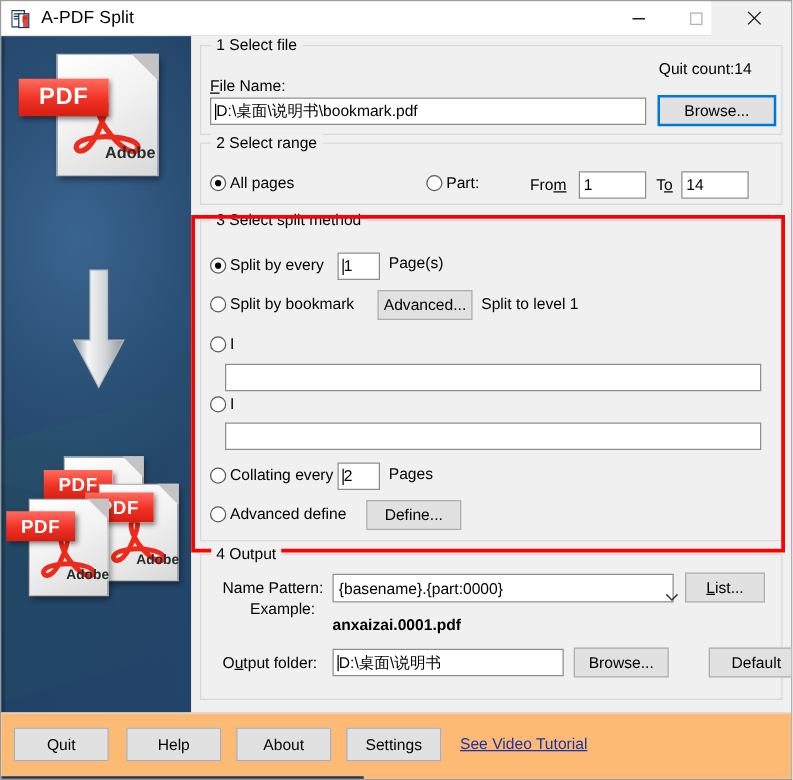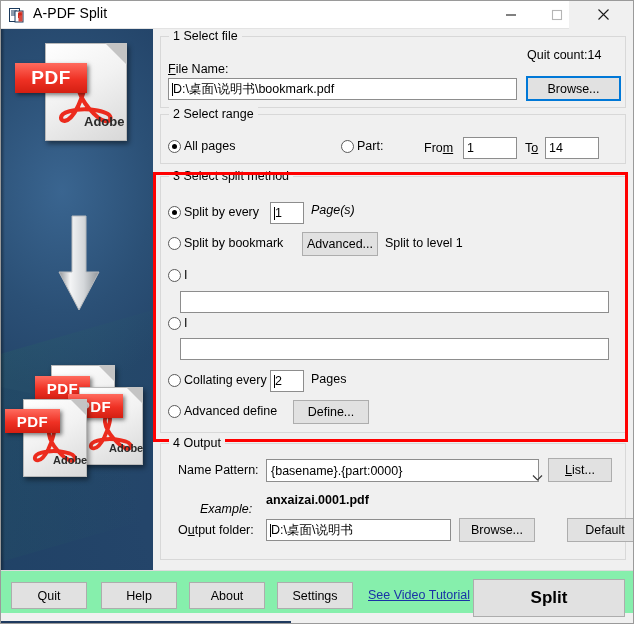--- a/index.html
+++ b/index.html
@@ -217,22 +217,22 @@
   
   #redbox {
     position: absolute;
     border: 3px solid #ff0000;
     pointer-events: none;
   }
 
   
   #bottombar {
     position: absolute; left: 0; top: 569px;
-    width: 632px; height: 43px;
-    background: #86efac;
+    width: 632px; height: 54px;
+    background: #fdba74;
     border-top: 1px solid #dcdcdc;
   }
   .bbtn {
     position: absolute; top: 11px;
     height: 27px;
     border: 1px solid #adadad;
     background: #e1e1e1;
     font-size: 12.5px; color: #000;
     display: flex; align-items: center; justify-content: center;
     cursor: default;
@@ -389,21 +389,21 @@
 
     <div class="group" style="left:7px; top:147px; width:466px; height:257px;">
       <div class="legend">3 Select split method</div>
     </div>
 
     <div class="radio on" style="left:15px; top:176px;">
       <span class="dot"></span>
       <span>Split by every</span>
     </div>
     <div class="txt caret" style="left:117px; top:173px; width:34px; height:22px;">1</div>
-    <div class="lbl" style="left:158px; top:174px;font-style:italic;">Page(s)</div>
+    <div class="lbl" style="left:158px; top:174px;">Page(s)</div>
 
     <div class="radio" style="left:15px; top:207px;">
       <span class="dot"></span>
       <span>Split by bookmark</span>
     </div>
     <div class="btn" style="left:149px; top:203px; width:76px; height:24px;">Advanced...</div>
     <div class="lbl" style="left:232px; top:207px;">Split to level 1</div>
 
     <div class="radio" style="left:15px; top:239px;">
       <span class="dot"></span>
@@ -442,35 +442,34 @@
       <span class="arrow">
         <svg width="11" height="8" viewBox="0 0 11 8">
             <path d="M1 1.5L5.5 6 10 1.5" fill="none" stroke="#3a3a3a" stroke-width="1.2"></path>
           </svg>
       </span>
     </div>
     <div class="btn" style="left:395px; top:429px; width:64px; height:24px;">
       <span><u>L</u><span>ist...</span></span>
     </div>
 
-    <div class="lbl" style="left:47px; top:473px;font-style:italic;">Example:</div>
+    <div class="lbl" style="left:47px; top:451px;">Example:</div>
     <div class="lbl" style="left:113px; top:464px; font-weight:bold;">anxaizai.0001.pdf</div>
 
     <div class="lbl" style="left:25px; top:494px;">
       <span>O</span><u>u</u><span>tput folder:</span>
     </div>
     <div class="txt caret" style="left:113px; top:490px; width:185px; height:22px;">D:\桌面\说明书</div>
     <div class="btn" style="left:306px; top:489px; width:76px; height:24px;">Browse...</div>
     <div class="btn" style="left:389px; top:489px; width:76px; height:24px;margin-left:25px;">Default</div>
 
   </div>
 
   <div id="bottombar">
     <div class="bbtn" style="left:10px; width:76px;">Quit</div>
     <div class="bbtn" style="left:100px; width:76px;">Help</div>
     <div class="bbtn" style="left:188px; width:76px;">About</div>
     <div class="bbtn" style="left:276px; width:76px;">Settings</div>
     <div id="link-tutorial">See Video Tutorial</div>
   </div>
-  <div id="btn-split">Split</div>
   <div id="taskstrip"></div>
 
 </div>
 
 </body></html>

